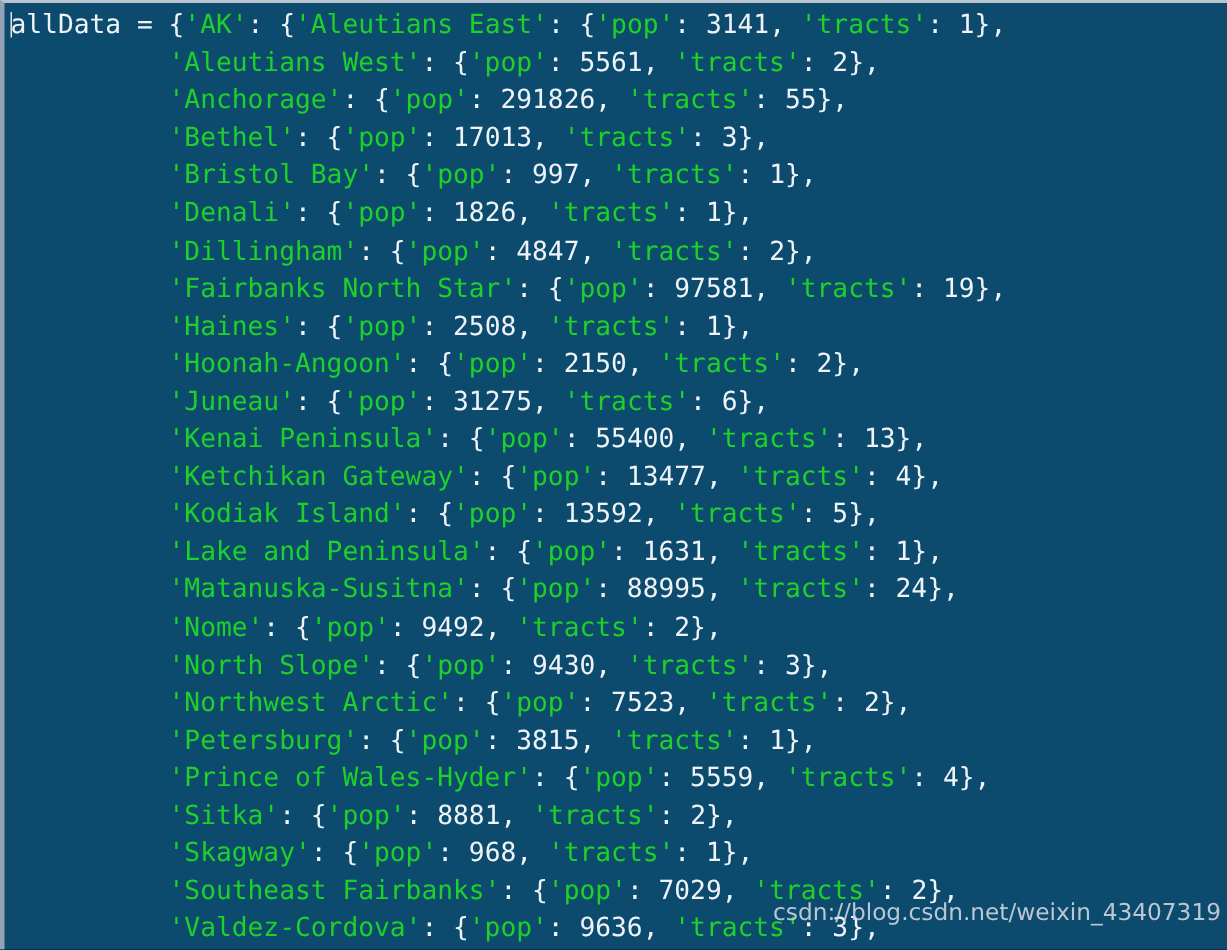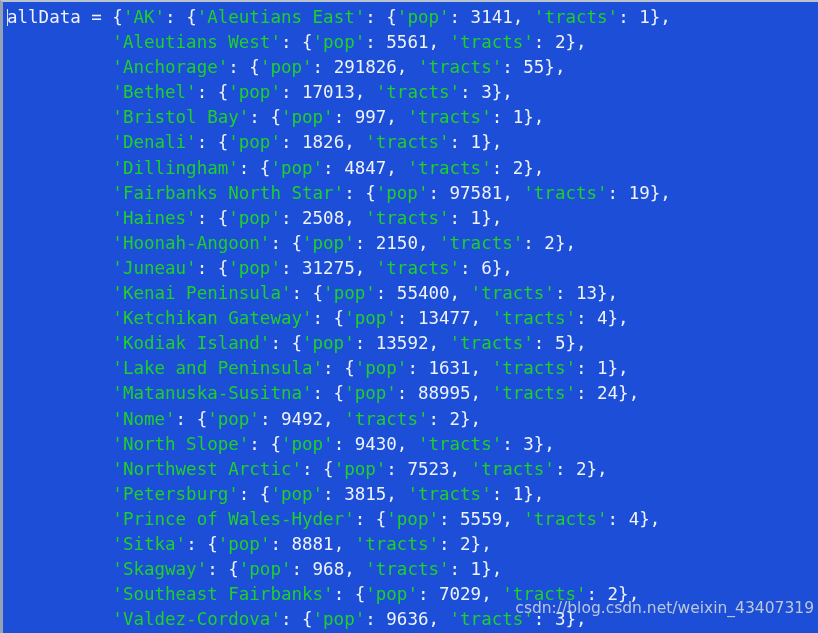--- a/index.html
+++ b/index.html
@@ -7,21 +7,21 @@
     width:818px; height:633px;
     background:#0b2038;
     overflow:hidden;
   }
   body {
     font-family:"DejaVu Sans Mono","Liberation Mono",monospace;
   }
   #console {
     position:relative;
     width:818px; height:633px;
-    background:#1d4ed8;
+    background:#0c4a6e;
     border-left:3px solid #93a3b4;
     border-top:2px solid #b9c4cf;
     padding:2px 0 0 4px;
     overflow:hidden;
   }
   #code {
     position:relative;
     font-family:"DejaVu Sans Mono","Liberation Mono",monospace;
     font-size:17.5px;
     line-height:25.1px;

